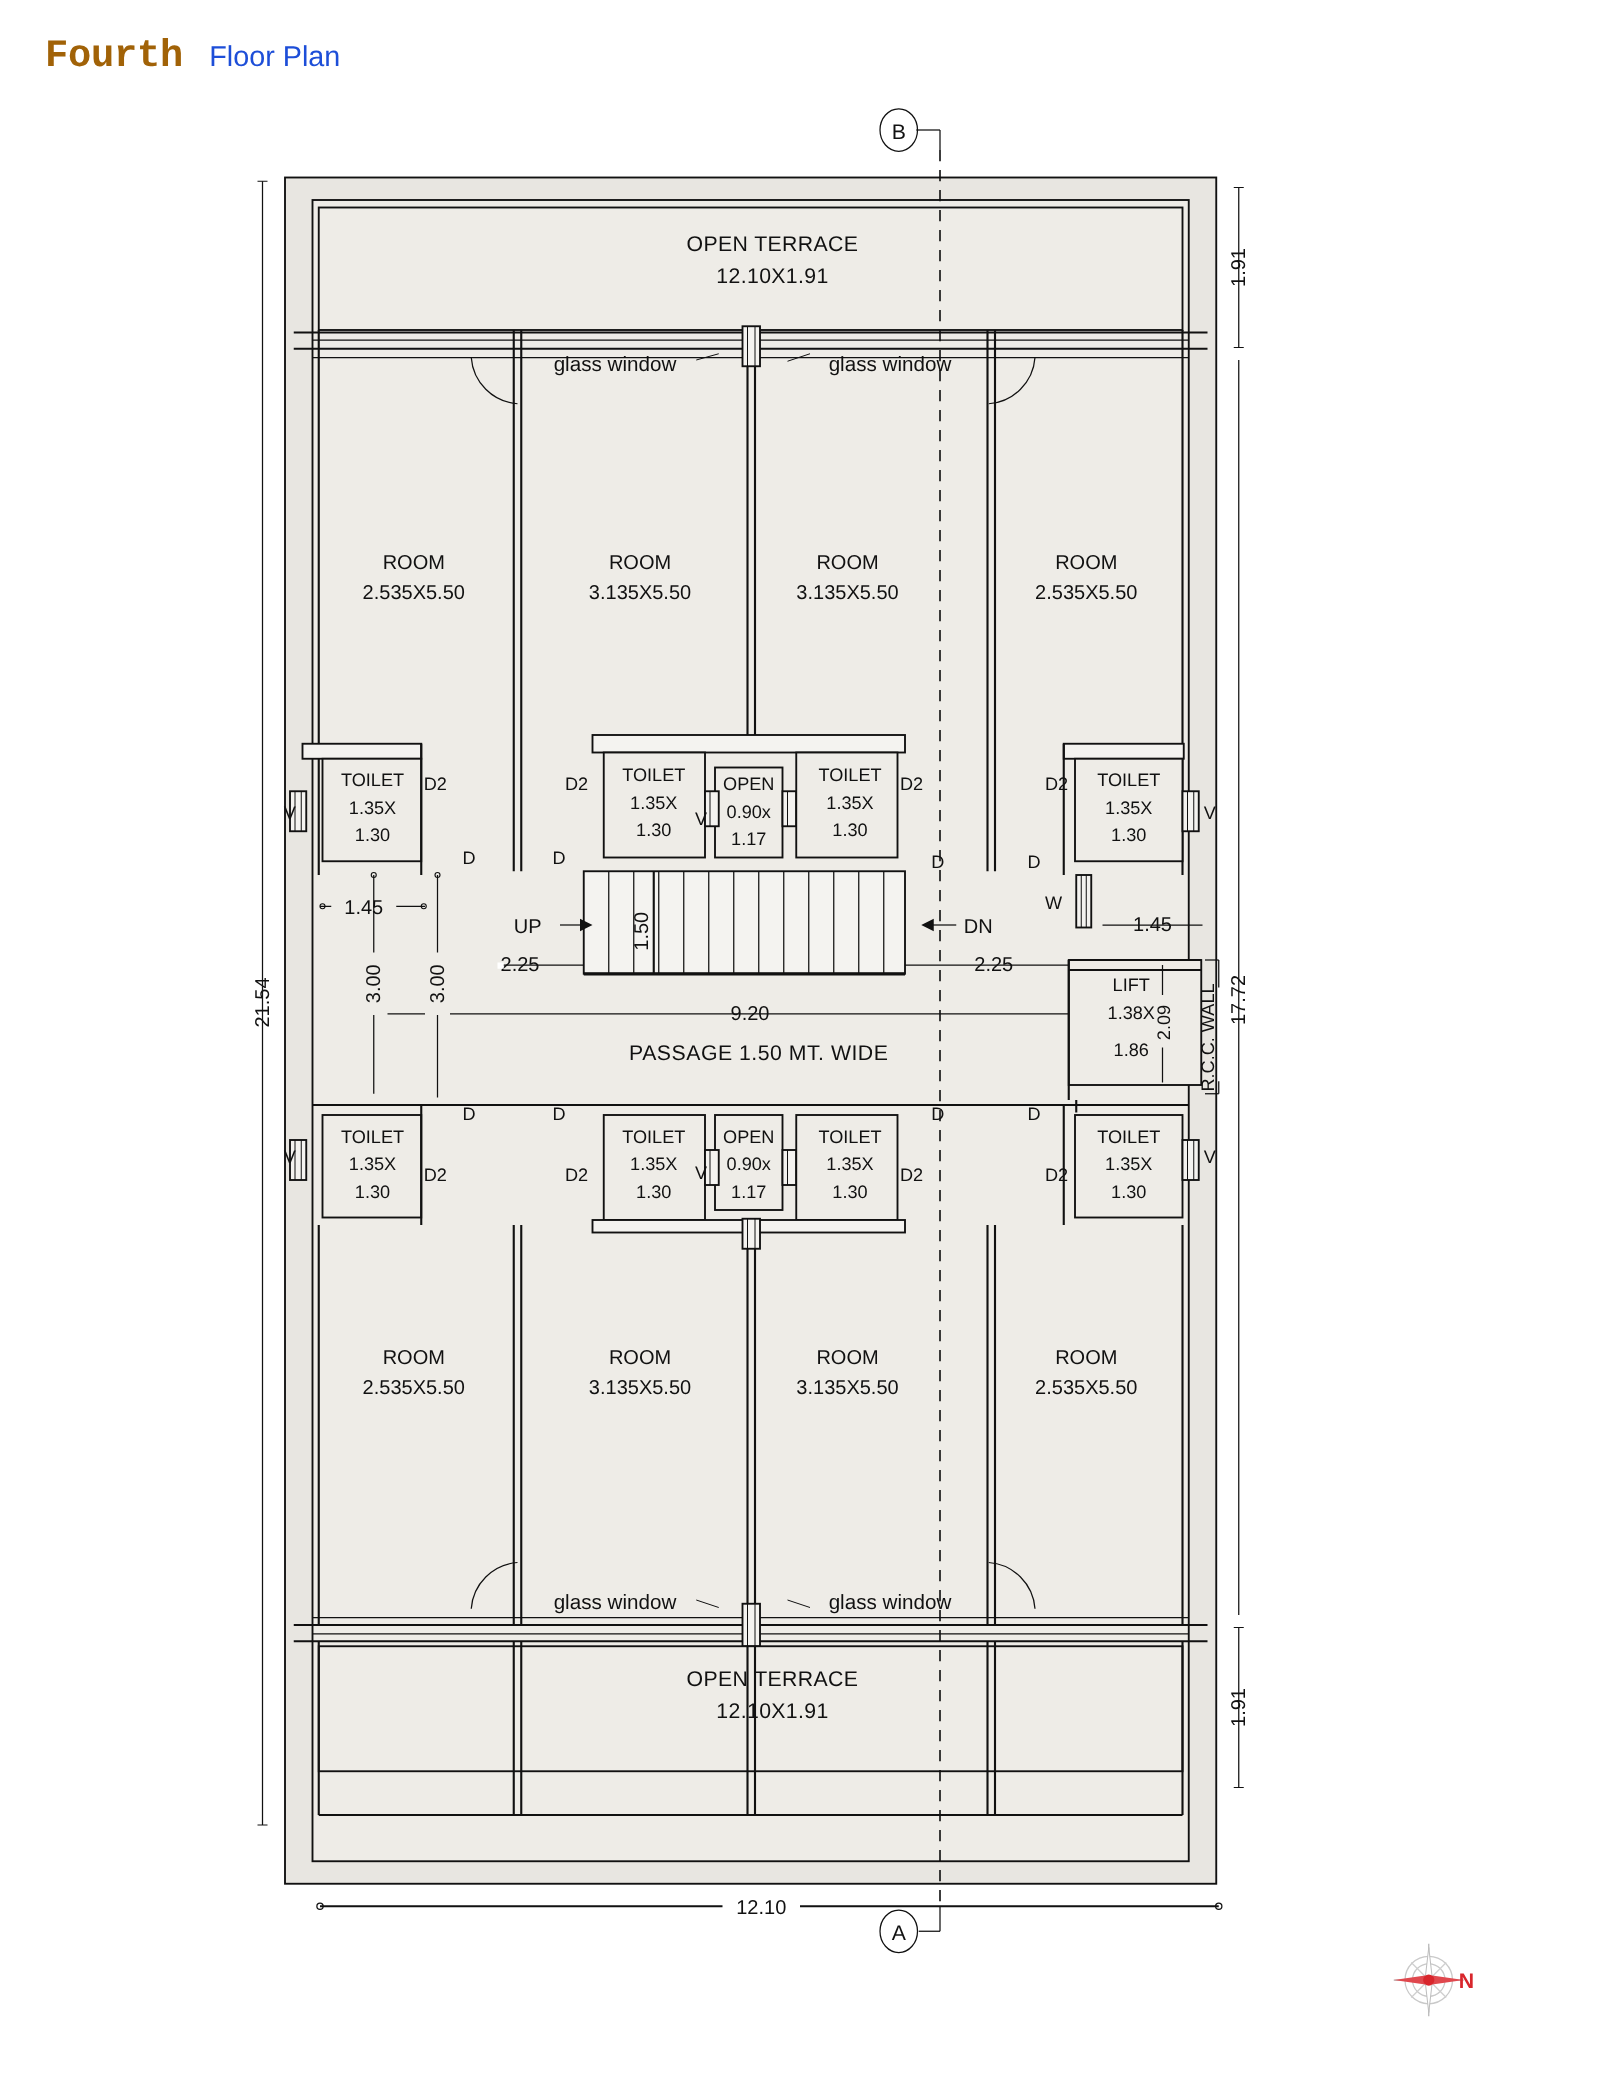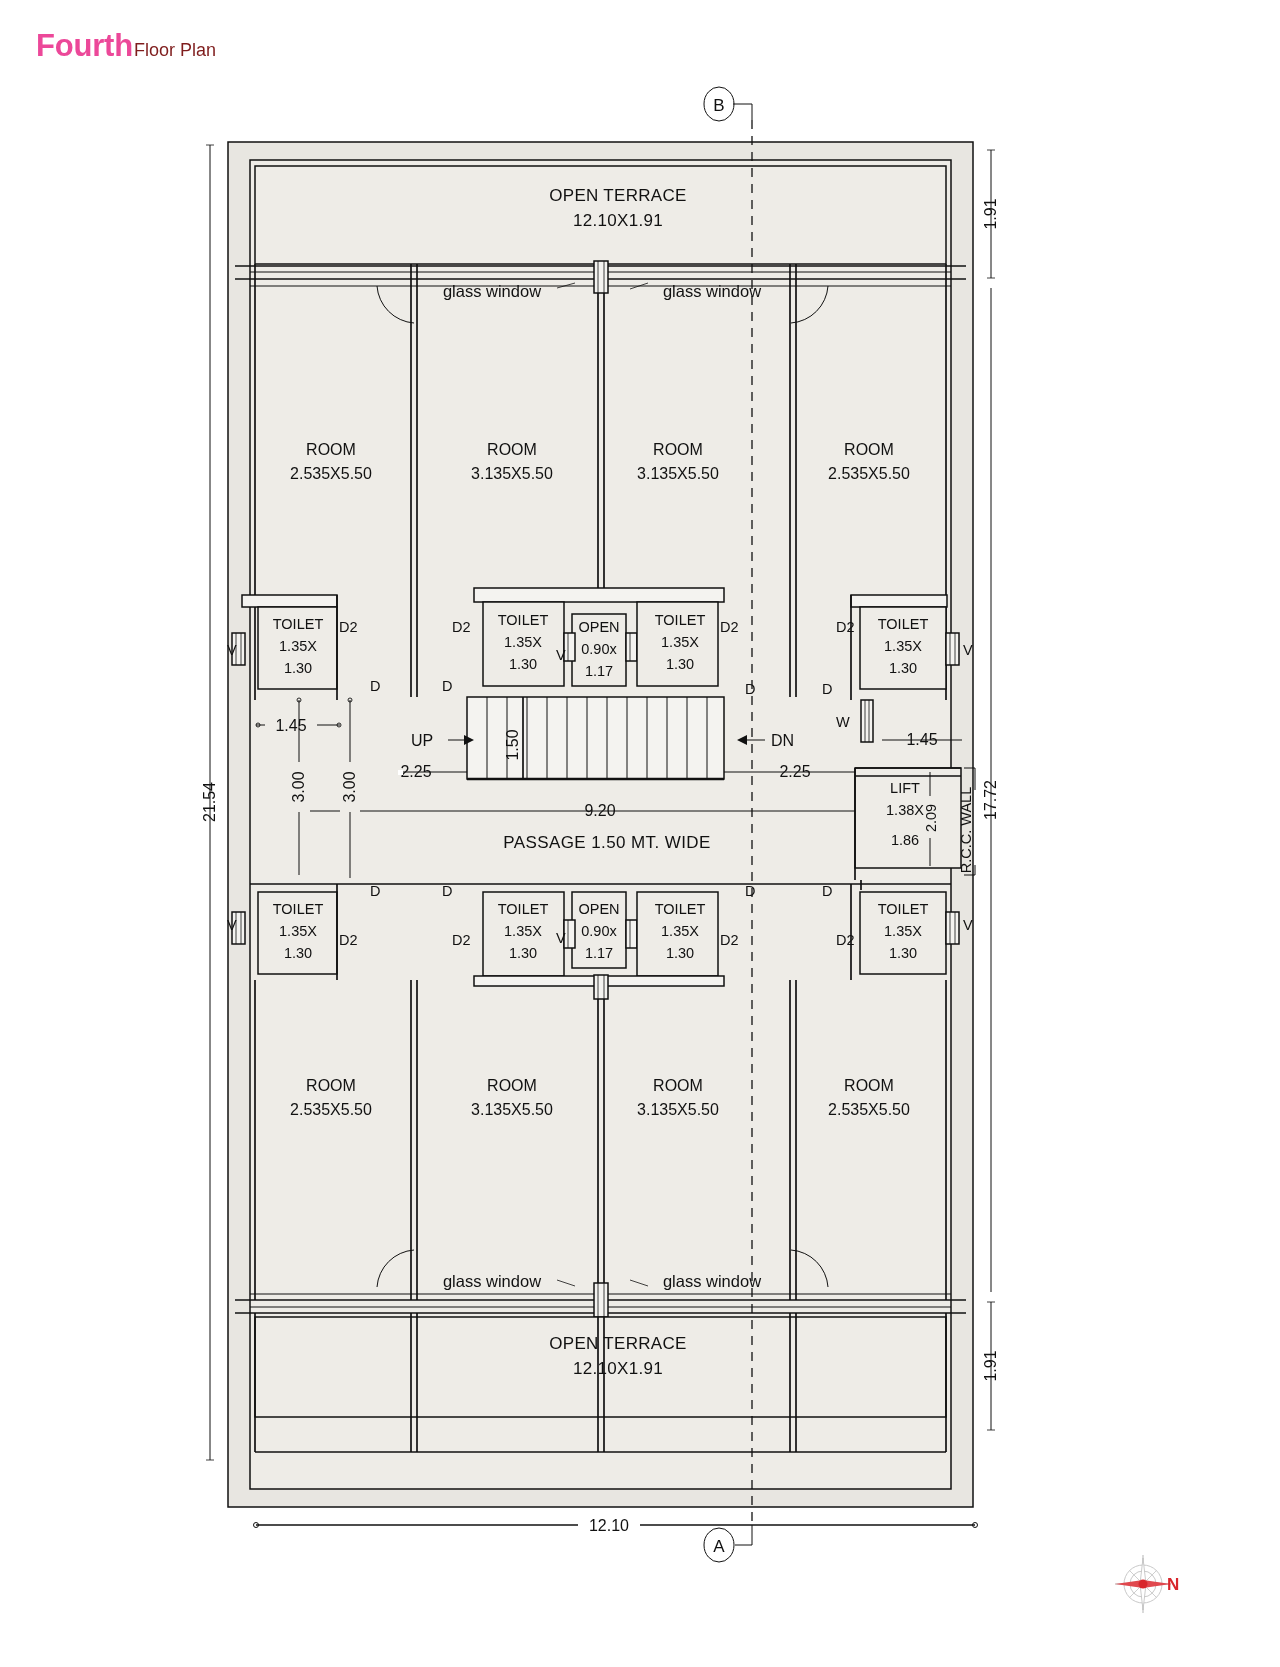--- a/index.html
+++ b/index.html
@@ -23,28 +23,29 @@
   }
   .title {
     position: absolute;
     left: 36px;
     top: 28px;
     white-space: nowrap;
   }
   .title .t1 {
     font-size: 31px;
     font-weight: 600;
-    color: #ec4899;
+    color: #a16207;
     letter-spacing: -0.2px;
+    font-family: Liberation Mono, monospace;
   }
   .title .t2 {
-    font-size: 18px;
+    font-size: 23px;
     font-weight: 400;
-    color: #7f1d1d;
-    margin-left: 1px;
+    color: #1d4ed8;
+    margin-left: 21px;
   }
   svg#plan {
     position: absolute;
     left: 0;
     top: 0;
   }
   .lbl {
     font-family: "Liberation Sans", sans-serif;
     font-size: 15.5px;
     fill: #111;

